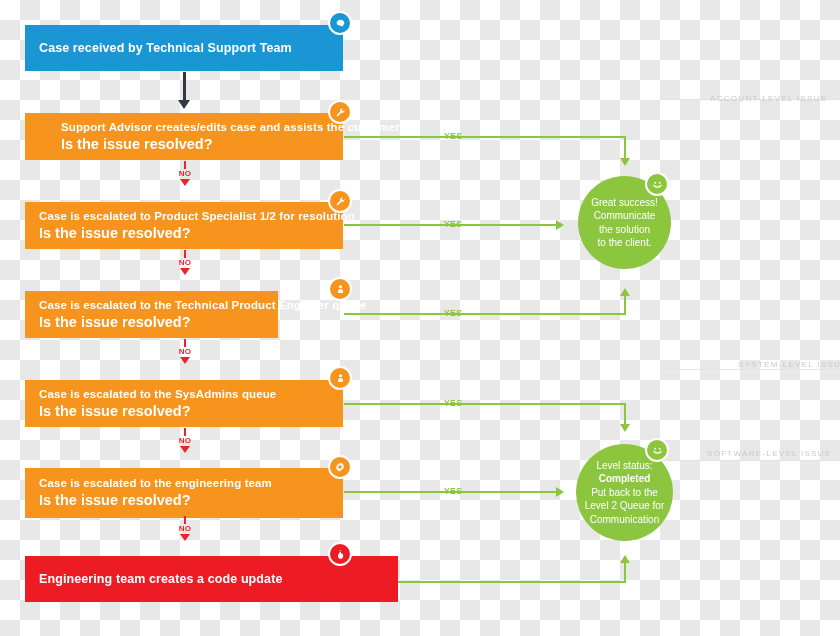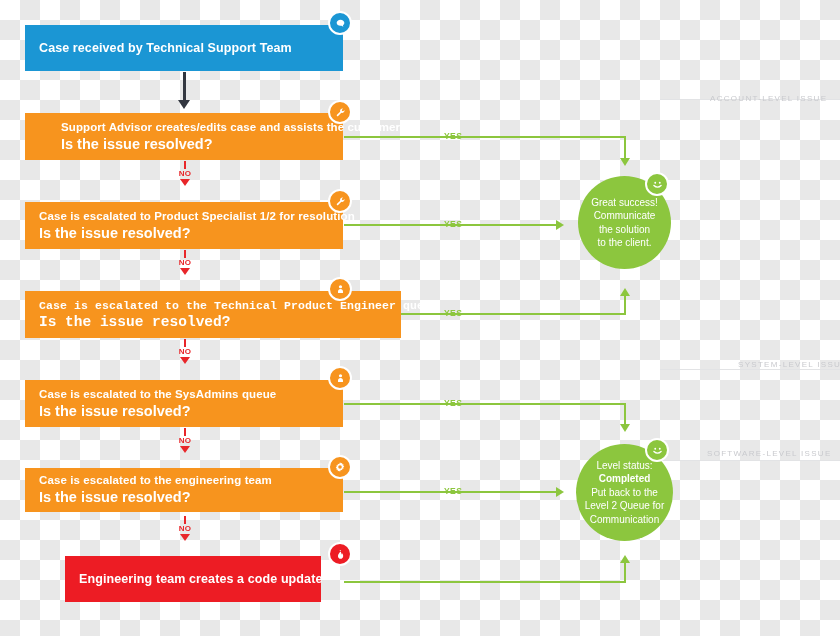--- a/index.html
+++ b/index.html
@@ -312,21 +312,21 @@
       <path d="M11.6 2.2a3.6 3.6 0 0 0-4.1 4.6L2.9 11.4a1.2 1.2 0 1 0 1.7 1.7l4.6-4.6a3.6 3.6 0 0 0 4.6-4.1l-1.9 1.9-1.6-.4-.4-1.6z" fill="#ffffff"></path>
     </svg>
   </div>
 
   <div class="no-conn" style="left:165px; top:250px;">
     <div class="stem" style="height:8px;"></div>
     <div class="no-label">NO</div>
     <div class="arrowhead" style="margin-top:1px;"></div>
   </div>
 
-  <div class="box" style="left:25px; top:291px; width:376px; height:47px; background:#f7941e;font-family:Liberation Mono, monospace;">
+  <div class="box" style="left:25px; top:291px; width:253px; height:47px; background:#f7941e;">
     <div class="line1">Case is escalated to the Technical Product Engineer queue</div>
     <div class="line2">Is the issue resolved?</div>
   </div>
   <div class="badge" style="left:328px; top:277px; background:#f7941e;">
     <svg width="11" height="11" viewBox="0 0 16 16" aria-hidden="true">
       <circle cx="8" cy="4" r="2.3" fill="#ffffff"></circle>
       <path d="M8 7.2c-2.2 0-3.6 1.5-3.6 3.4v2.6h7.2v-2.6c0-1.9-1.4-3.4-3.6-3.4z" fill="#ffffff"></path>
     </svg>
   </div>
 
@@ -346,38 +346,38 @@
       <path d="M8 7.2c-2.2 0-3.6 1.5-3.6 3.4v2.6h7.2v-2.6c0-1.9-1.4-3.4-3.6-3.4z" fill="#ffffff"></path>
     </svg>
   </div>
 
   <div class="no-conn" style="left:165px; top:428px;">
     <div class="stem" style="height:8px;"></div>
     <div class="no-label">NO</div>
     <div class="arrowhead" style="margin-top:1px;"></div>
   </div>
 
-  <div class="box" style="left:25px; top:468px; width:318px; height:44px; background:#f7941e;">
+  <div class="box" style="left:25px; top:468px; width:318px; height:50px; background:#f7941e;">
     <div class="line1">Case is escalated to the engineering team</div>
     <div class="line2">Is the issue resolved?</div>
   </div>
   <div class="badge" style="left:328px; top:455px; background:#f7941e;">
     <svg width="12" height="12" viewBox="0 0 16 16" aria-hidden="true">
       <path d="M8 1.6 9.1 3l1.7-.5.3 1.75 1.75.3-.5 1.7 1.4 1.1-1.4 1.1.5 1.7-1.75.3-.3 1.75-1.7-.5L8 14.4 6.9 13l-1.7.5-.3-1.75-1.75-.3.5-1.7L2.25 8.65 3.65 7.55l-.5-1.7 1.75-.3.3-1.75L6.9 4.3z" fill="#ffffff"></path>
       <circle cx="8" cy="8" r="2.4" fill="#f7941e"></circle>
     </svg>
   </div>
 
   <div class="no-conn" style="left:165px; top:516px;">
     <div class="stem" style="height:8px;"></div>
     <div class="no-label">NO</div>
     <div class="arrowhead" style="margin-top:1px;"></div>
   </div>
 
-  <div class="box single" style="left:25px; top:556px; width:256px; height:46px; background:#ed1c24;margin-left:40px;">
+  <div class="box single" style="left:25px; top:556px; width:373px; height:46px; background:#ed1c24;">
     <div class="line1">Engineering team creates a code update</div>
   </div>
   <div class="badge" style="left:328px; top:542px; background:#ed1c24;">
     <svg width="11" height="11" viewBox="0 0 16 16" aria-hidden="true">
       <path d="M8.4 1.6c.3 2.1-1.1 2.9-2.2 4.2-1.2 1.4-1.9 2.7-1.9 4.2 0 2.4 1.8 4.2 3.8 4.2s3.8-1.8 3.8-4.2c0-1.8-1-3.3-2.1-4.3.2 1.1-.2 1.9-.8 2.2.4-2.3-.3-4.6-2.6-6.3z" fill="#ffffff"></path>
     </svg>
   </div>
 
 </div>
 

